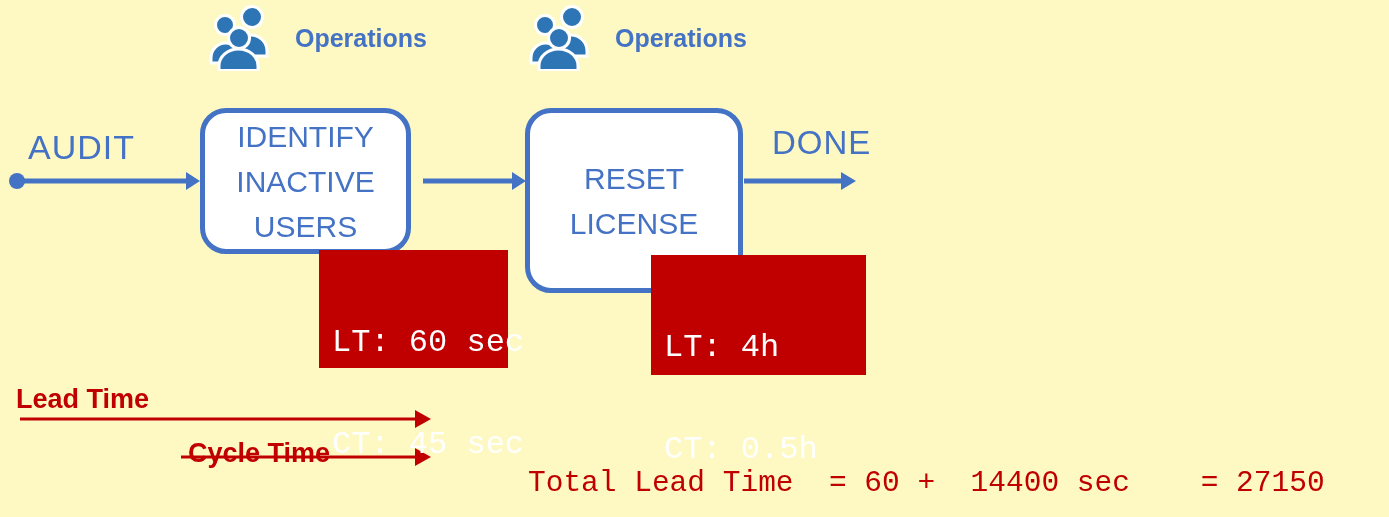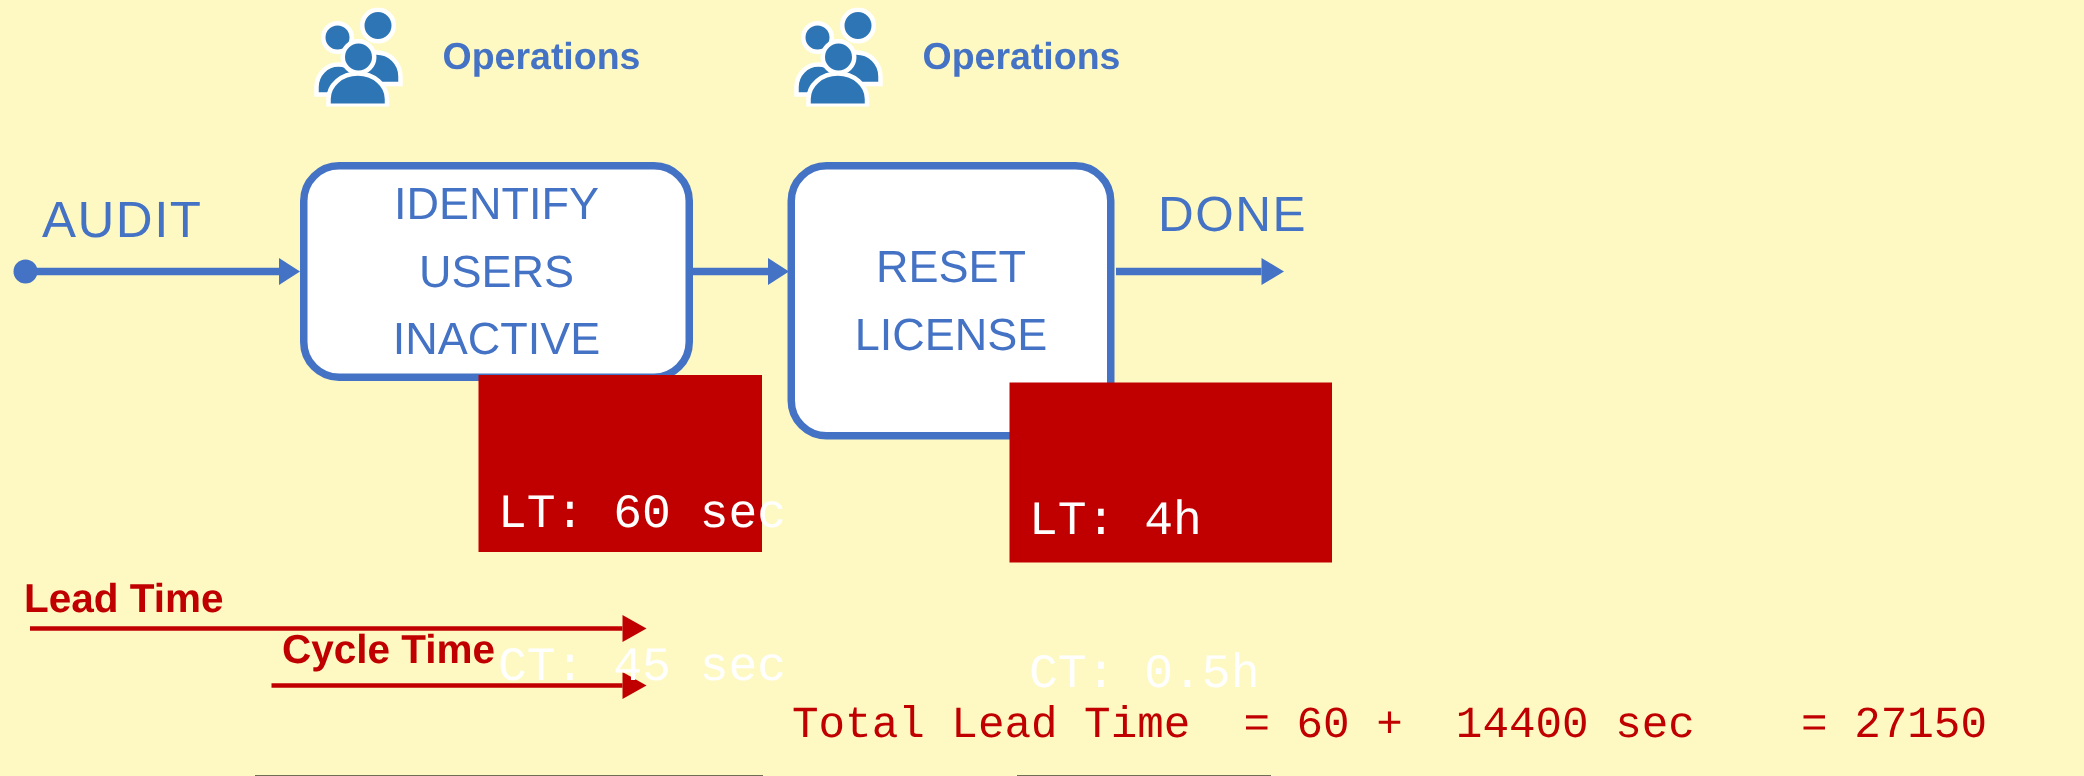--- a/index.html
+++ b/index.html
@@ -14,32 +14,32 @@
   .actor{position:absolute;display:flex;align-items:center;gap:19px;}
   .actor1{left:208px;top:5px;}
   .actor2{left:528px;top:5px;}
   .actor-label{color:#4472C4;font-weight:700;font-size:25px;}
   .process-box{
     position:absolute;box-sizing:border-box;background:#FFFFFF;
     border:5px solid #4472C4;border-radius:26px;color:#4472C4;
     display:flex;flex-direction:column;justify-content:center;align-items:center;
     text-align:center;font-size:30px;line-height:45px;font-weight:400;
   }
-  .box1{left:200px;top:108px;width:262px;height:146px;}
+  .box1{left:200px;top:108px;width:211px;height:146px;}
   .box2{left:525px;top:108px;width:218px;height:185px;}
   .metric-box{
     position:absolute;box-sizing:border-box;background:#C00000;color:#FFFFFF;
     font-family:"Liberation Mono","DejaVu Sans Mono",monospace;
     font-size:32px;line-height:34px;padding:8px 0 0 13px;white-space:pre;
   }
   .m1{left:319px;top:250px;width:189px;height:118px;}
-  .m2{left:673px;top:255px;width:215px;height:120px;}
+  .m2{left:651px;top:255px;width:215px;height:120px;}
   .tl-label{position:absolute;color:#C00000;font-weight:700;font-size:27px;}
   .lead-label{left:16px;top:384px;}
-  .cycle-label{left:188px;top:418px;}
+  .cycle-label{left:188px;top:438px;}
   .calc{
     position:absolute;left:528px;top:396px;color:#C00000;
     font-family:"Liberation Mono","DejaVu Sans Mono",monospace;
     font-size:29.5px;line-height:35px;white-space:pre;
   }
 </style>
 </head>
 <body>
 
 <div class="canvas">
@@ -89,22 +89,22 @@
       </g>
     </svg>
     <span class="actor-label">Operations</span>
   </div>
 
   <div class="flow-label audit">AUDIT</div>
   <div class="flow-label done">DONE</div>
 
   <div class="process-box box1">
     <div>IDENTIFY</div>
+    <div>INACTIVE</div>
     <div>USERS</div>
-    <div>INACTIVE</div>
   </div>
 
   <div class="process-box box2">
     <div>RESET</div>
     <div>LICENSE</div>
   </div>
 
   <div class="metric-box m1">
     <div>LT: 60 sec</div>
     <div>CT: 45 sec</div>

